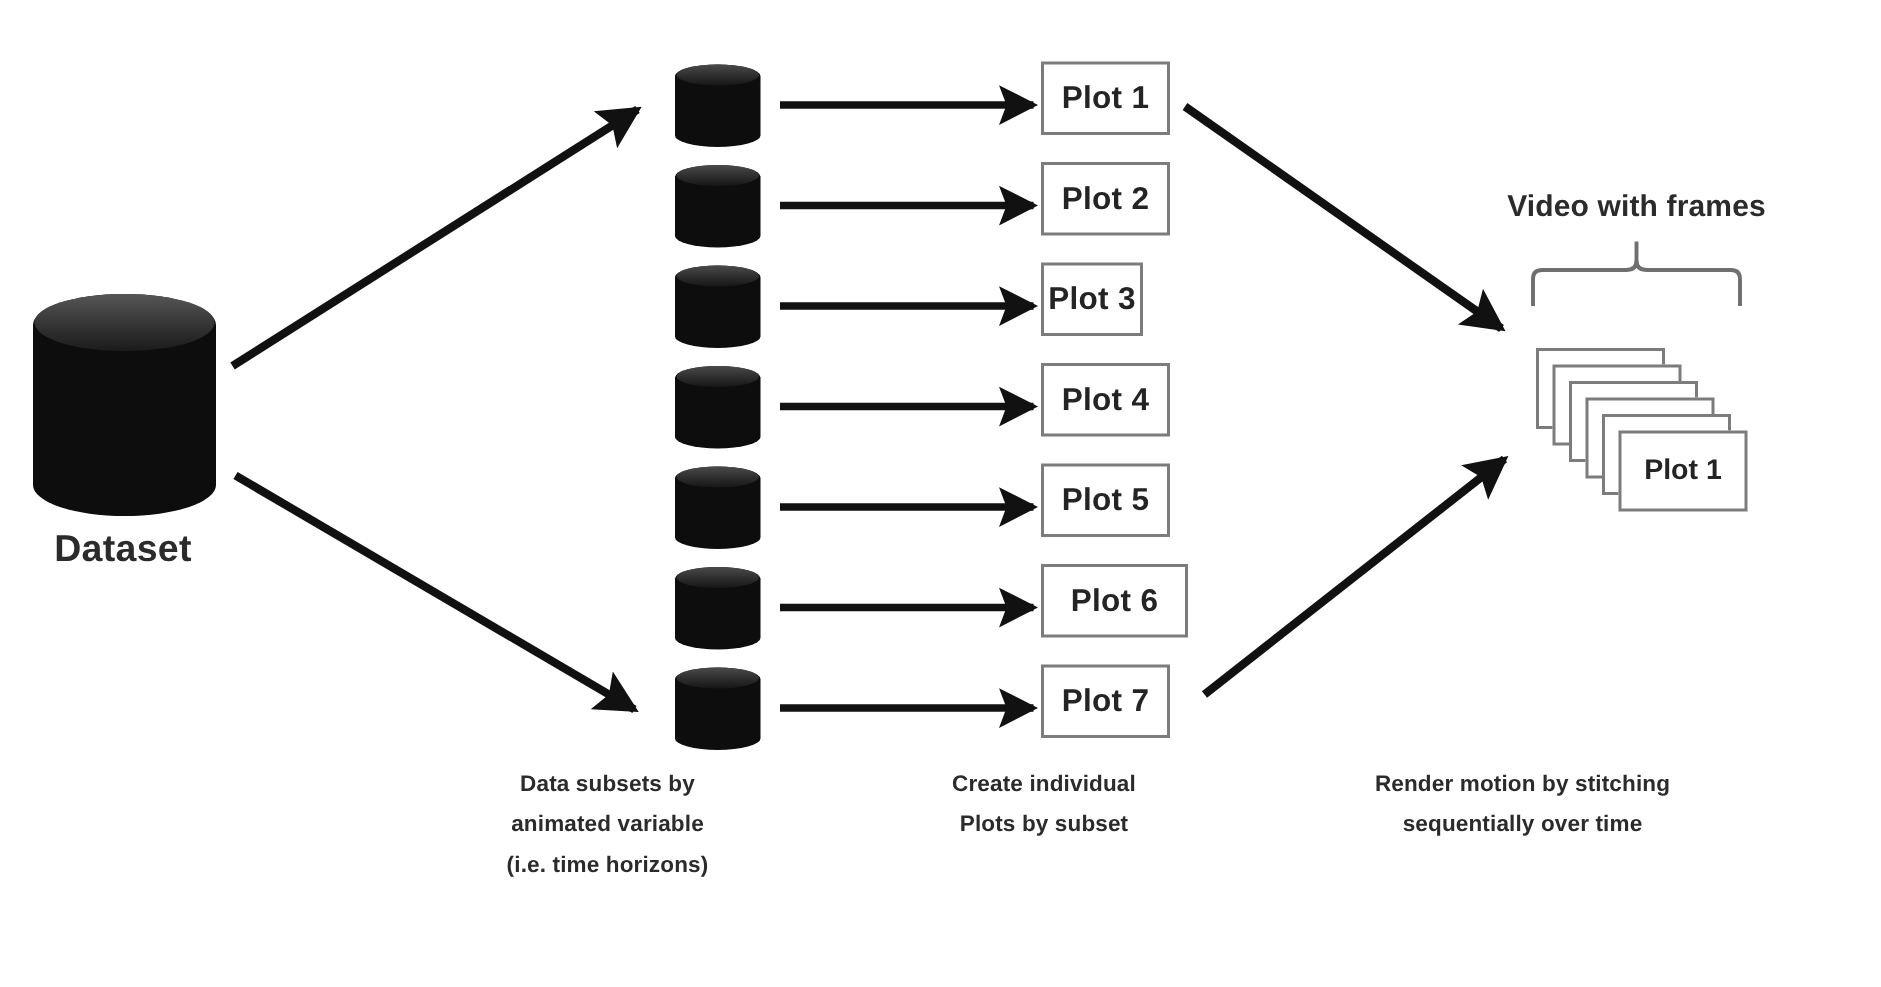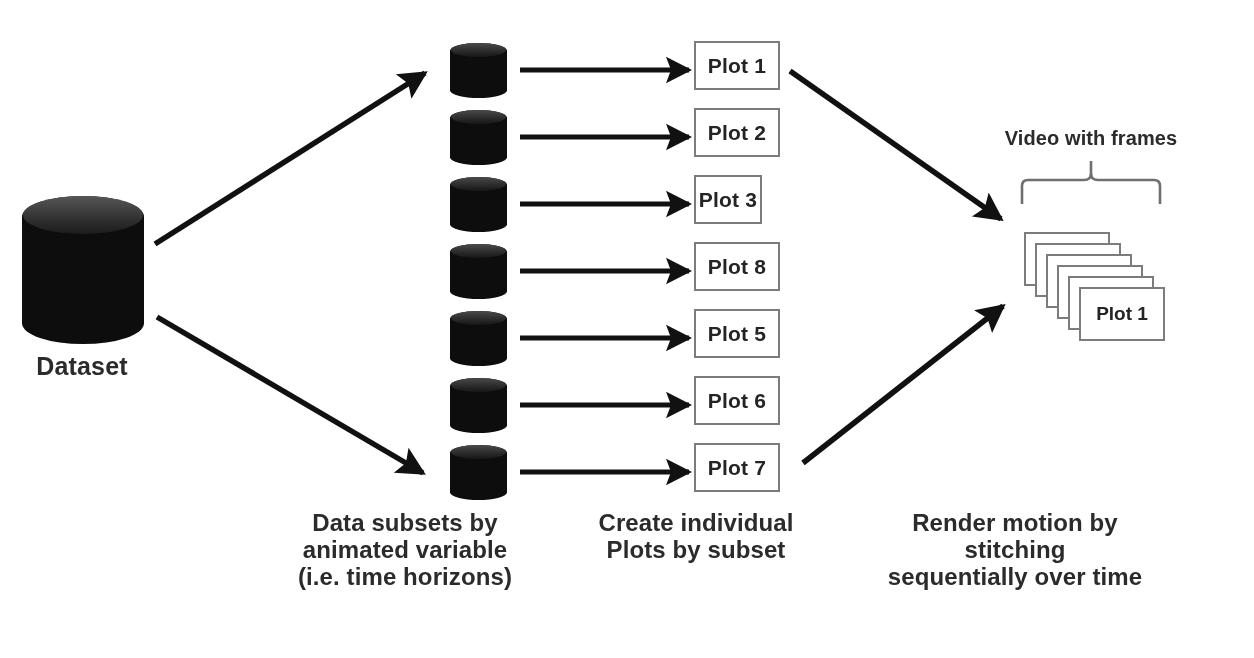--- a/index.html
+++ b/index.html
@@ -92,21 +92,21 @@
     position: absolute;
     color: #2b2b2b;
     font-weight: bold;
     text-align: center;
   }
   .dataset-label {
     font-size: 25px;
     letter-spacing: 0.2px;
   }
   .caption {
-    font-size: 24px;
+    font-size: 15px;
     line-height: 27px;
     letter-spacing: 0.1px;
   }
   .video-label {
     font-size: 20px;
     letter-spacing: 0.1px;
   }
   .caption-line { display: block; }
 </style>
 </head>
@@ -195,23 +195,23 @@
     <div class="top"></div>
   </div>
   <div class="cyl" style="left:450px; top:445px; width:57px; height:55px;">
     <div class="body"></div>
     <div class="top"></div>
   </div>
 
   <div class="plot-box" style="left:694px; top:41px; width:86px; height:49px;">Plot 1</div>
   <div class="plot-box" style="left:694px; top:108px; width:86px; height:49px;">Plot 2</div>
   <div class="plot-box" style="left:694px; top:175px; width:68px; height:49px;">Plot 3</div>
-  <div class="plot-box" style="left:694px; top:242px; width:86px; height:49px;">Plot 8</div>
+  <div class="plot-box" style="left:694px; top:242px; width:86px; height:49px;">Plot 4</div>
   <div class="plot-box" style="left:694px; top:309px; width:86px; height:49px;">Plot 5</div>
-  <div class="plot-box" style="left:694px; top:376px; width:86px; height:49px;">Plot 6</div>
+  <div class="plot-box" style="left:694px; top:376px; width:98px; height:49px;">Plot 6</div>
   <div class="plot-box" style="left:694px; top:443px; width:86px; height:49px;text-align:right;">Plot 7</div>
 
   <div class="label video-label" style="left:981px; top:127px; width:220px;">Video with frames</div>
 
   <div style="position:absolute; left:1024px; top:232px; width:150px; height:115px;">
     <div class="frame-card" style="left:0px;  top:0px;"></div>
     <div class="frame-card" style="left:11px; top:11px;"></div>
     <div class="frame-card" style="left:22px; top:22px;"></div>
     <div class="frame-card" style="left:33px; top:33px;"></div>
     <div class="frame-card" style="left:44px; top:44px;"></div>

